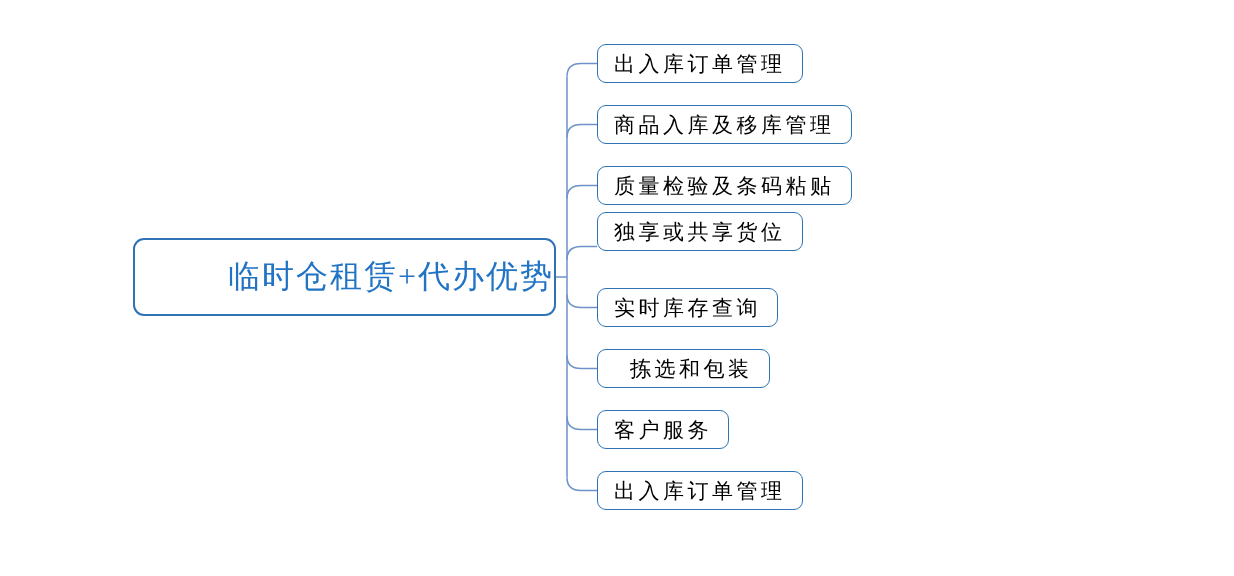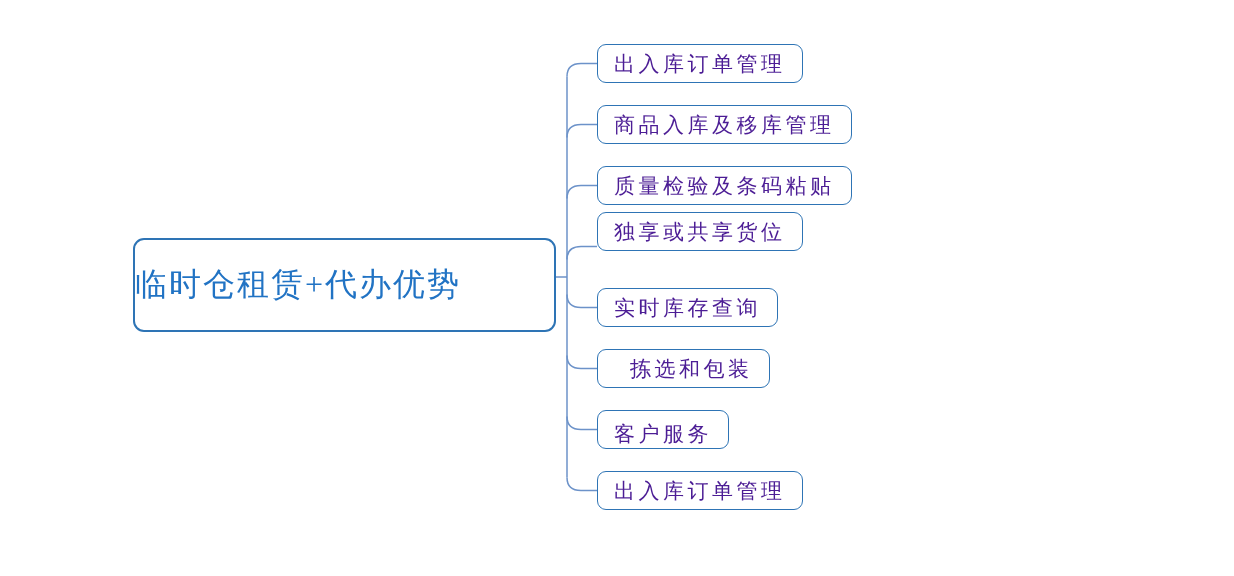--- a/index.html
+++ b/index.html
@@ -16,27 +16,27 @@
   }
   svg.connectors {
     position: absolute;
     left: 0; top: 0;
     width: 1234px; height: 576px;
     pointer-events: none;
   }
   .root-node {
     position: absolute;
     left: 133px; top: 238px;
-    width: 423px; height: 94px;
+    width: 423px; height: 78px;
     border: 2px solid #2e74b5;
     border-radius: 11px;
     background: #ffffff;
     display: flex;
     align-items: center;
-    justify-content: flex-start;
+    justify-content: flex-end;
   }
   .root-node .label {
     font-size: 32px;
     letter-spacing: 2px;
     color: #2173c4;
     white-space: nowrap;
   }
   .branch-node {
     position: absolute;
     left: 597px;
@@ -44,21 +44,21 @@
     border: 1.5px solid #2e74b5;
     border-radius: 9px;
     background: #ffffff;
     display: flex;
     align-items: center;
     padding: 0 16px;
   }
   .branch-node .label {
     font-size: 21px;
     letter-spacing: 3.5px;
-    color: #4c1d95;
+    color: #000000;
     white-space: nowrap;
   }
 </style>
 </head>
 <body>
 
 <div class="canvas">
   <svg class="connectors" viewBox="0 0 1234 576" xmlns="http://www.w3.org/2000/svg">
       <path d="M 556 277 H 567" fill="none" stroke="#6c92c9" stroke-width="1.5"></path>
       <path d="M 567 76.5 V 477.5" fill="none" stroke="#6c92c9" stroke-width="1.5"></path>
@@ -88,20 +88,20 @@
   </div>
       <div class="branch-node" style="top: 212px; text-align: center;">
     <span class="label">独享或共享货位</span>
   </div>
       <div class="branch-node" style="top: 288px;">
     <span class="label">实时库存查询</span>
   </div>
       <div class="branch-node" style="top: 349px; padding-left: 32px;">
     <span class="label">拣选和包装</span>
   </div>
-      <div class="branch-node" style="top: 410px; align-items: flex-end;">
+      <div class="branch-node" style="top: 410px;">
     <span class="label">客户服务</span>
   </div>
       <div class="branch-node" style="top: 471px;">
     <span class="label">出入库订单管理</span>
   </div>
     </div>
 </div>
 
 </body></html>

